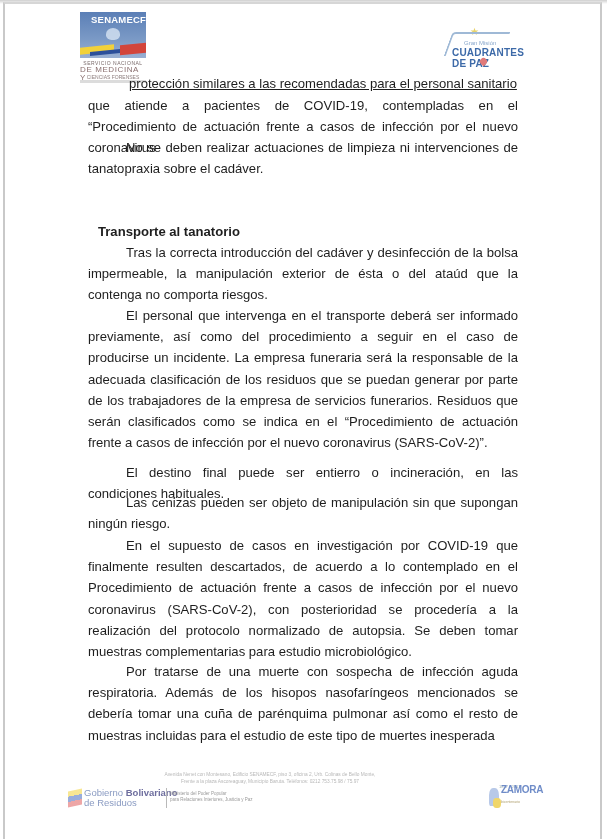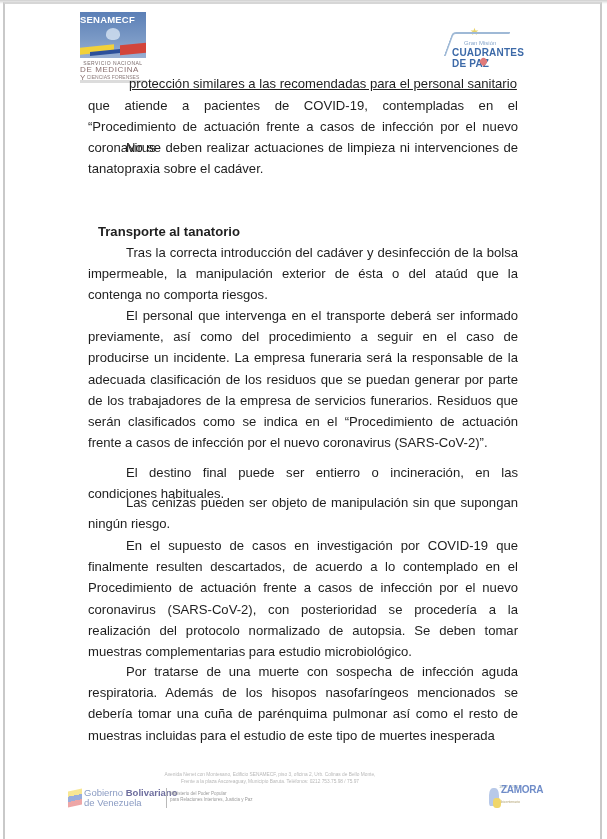--- a/index.html
+++ b/index.html
@@ -21,21 +21,21 @@
     }
     
     .logo-senamecf {
       position: absolute; left: 80px; top: 12px; width: 66px; height: 78px;
     }
     .logo-senamecf .box {
       position: absolute; left: 0; top: 0; width: 66px; height: 46px;
       background: linear-gradient(180deg, #5b7fb6 0%, #7b9ac6 60%, #9ab0d3 100%);
     }
     .logo-senamecf .brand {
-      position: absolute; left: 0; top: 2px; width: 66px; text-align: left;
+      position: absolute; left: 0; top: 2px; width: 66px; text-align: right;
       color: #ffffff; font-weight: bold; font-size: 9.5px; letter-spacing: 0.2px;
     }
     .logo-senamecf .emblem {
       position: absolute; left: 26px; top: 16px; width: 14px; height: 12px;
       border-radius: 50% 50% 40% 40%; background: #d7e3f2; opacity: 0.8;
     }
     .logo-senamecf .stripe-y {
       position: absolute; left: 0; top: 34px; width: 34px; height: 7px;
       background: #f2d13a; transform: skewY(-6deg);
     }
@@ -187,21 +187,21 @@
 
 <div class="footer-address">
   <div>Avenida Nenet con Montesano, Edificio SENAMECF, piso 3, oficina 2, Urb. Colinas de Bello Monte,</div>
   <div>Frente a la plaza Ascoreaguay, Municipio Baruta. Teléfonos: 0212 753.75.98 / 75.97</div>
 </div>
 
 <div class="footer-gob">
   <div class="flag"></div>
   <div class="gob">
     <span>Gobierno </span><b>Bolivariano</b><br>
-    <span>de Venezuela</span>
+    <span>de Residuos</span>
   </div>
   <div class="sep"></div>
   <div class="min">
     <div>Ministerio del Poder Popular</div>
     <div>para Relaciones Interiores, Justicia y Paz</div>
   </div>
 </div>
 
 <div class="footer-zamora">
   <div class="years">1817 · 2017</div>

